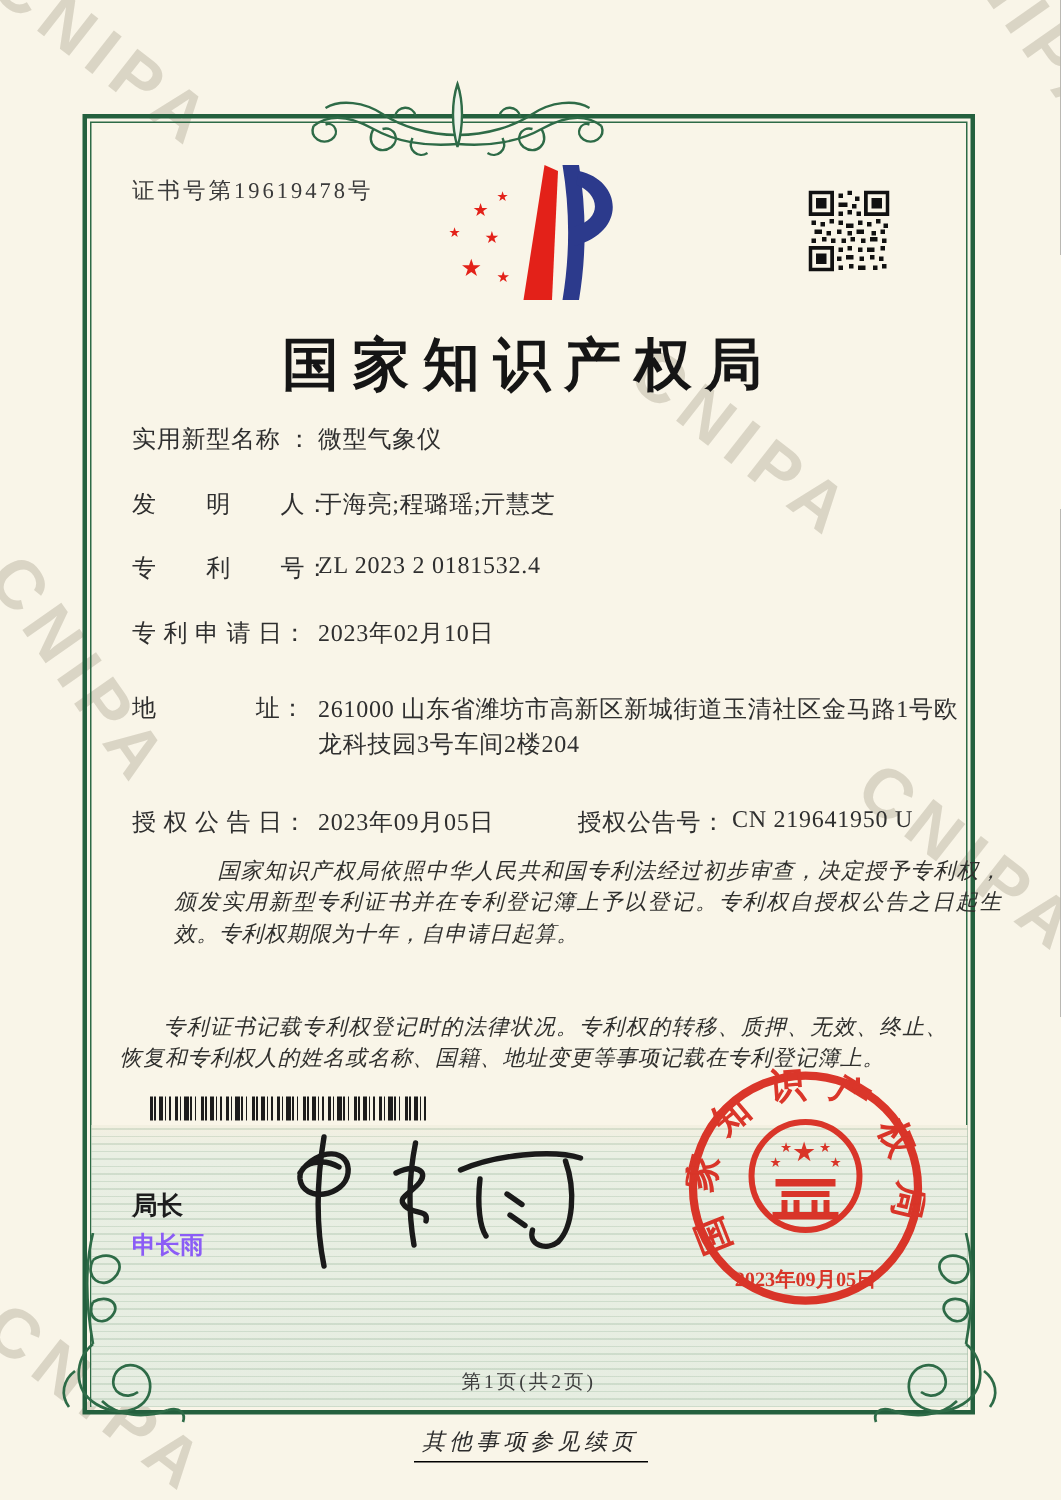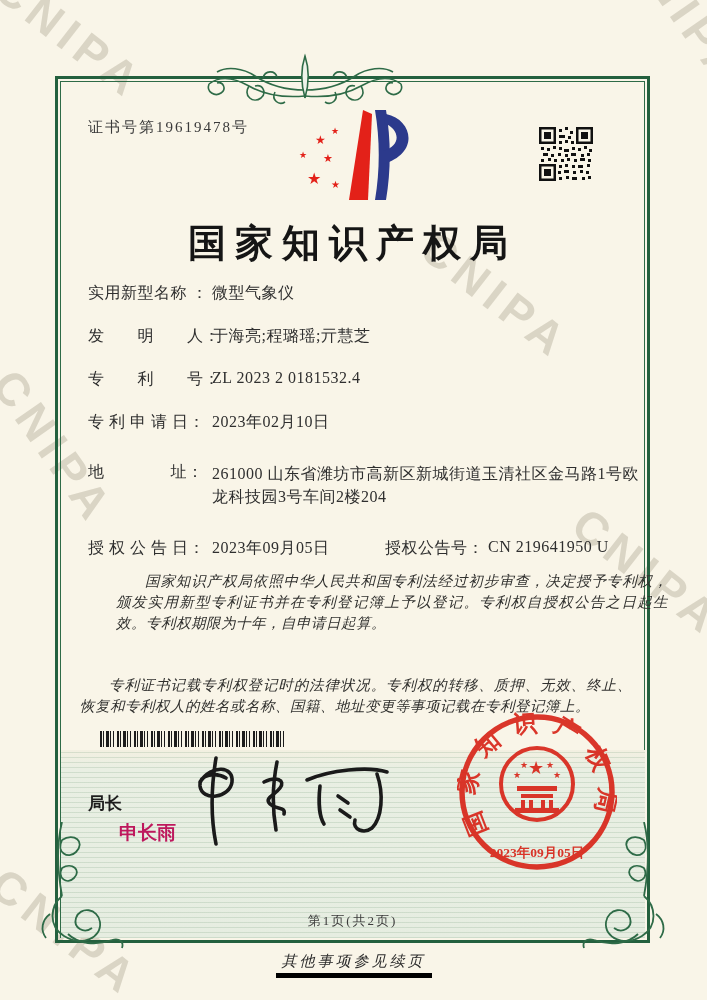--- a/index.html
+++ b/index.html
@@ -65,35 +65,35 @@
       #1c1c1c 6px 9px,#f6f3e6 9px 10px,#1c1c1c 10px 11px,#f6f3e6 11px 13px,
       #1c1c1c 13px 14px,#f6f3e6 14px 17px);
   }
   
   .sig-title{
     position:absolute;left:88px;top:792px;z-index:5;
     font-family:"Liberation Sans",sans-serif;font-size:17px;font-weight:700;color:#1d1d1d;
   }
   .sig-name{
     position:absolute;left:88px;top:820px;z-index:5;
-    font-family:"Liberation Sans",sans-serif;font-size:19px;font-weight:700;color:#be185d;margin-left:31px;
+    font-family:"Liberation Sans",sans-serif;font-size:16px;font-weight:700;color:#8b5cf6;
   }
   .sig-script{position:absolute;left:172px;top:752px;z-index:5;}
   .seal{position:absolute;left:457px;top:712px;z-index:6;opacity:0.92;}
   
   .page-num{
     position:absolute;left:55px;top:912px;width:595px;z-index:5;
     text-align:center;font-size:13px;letter-spacing:2px;color:#3c3c3c;
   }
   .bottom-note{
     position:absolute;left:0;top:952px;width:707px;z-index:5;text-align:center;
   }
   .bottom-note span{
     font-size:15px;font-style:italic;letter-spacing:3px;color:#2c2c2c;
-    border-bottom:5px solid #000000;padding:0 6px 4px 6px;
+    border-bottom:1px solid #000000;padding:0 6px 4px 6px;
   }
 </style>
 </head>
 <body>
 
 <div class="page">
 
   <div class="wm" style="left:-18px;top:8px;transform:rotate(38deg);">CNIPA</div>
   <div class="wm" style="left:598px;top:-16px;transform:rotate(55deg);">CNIPA</div>
   <div class="wm" style="left:408px;top:268px;transform:rotate(38deg);">CNIPA</div>

